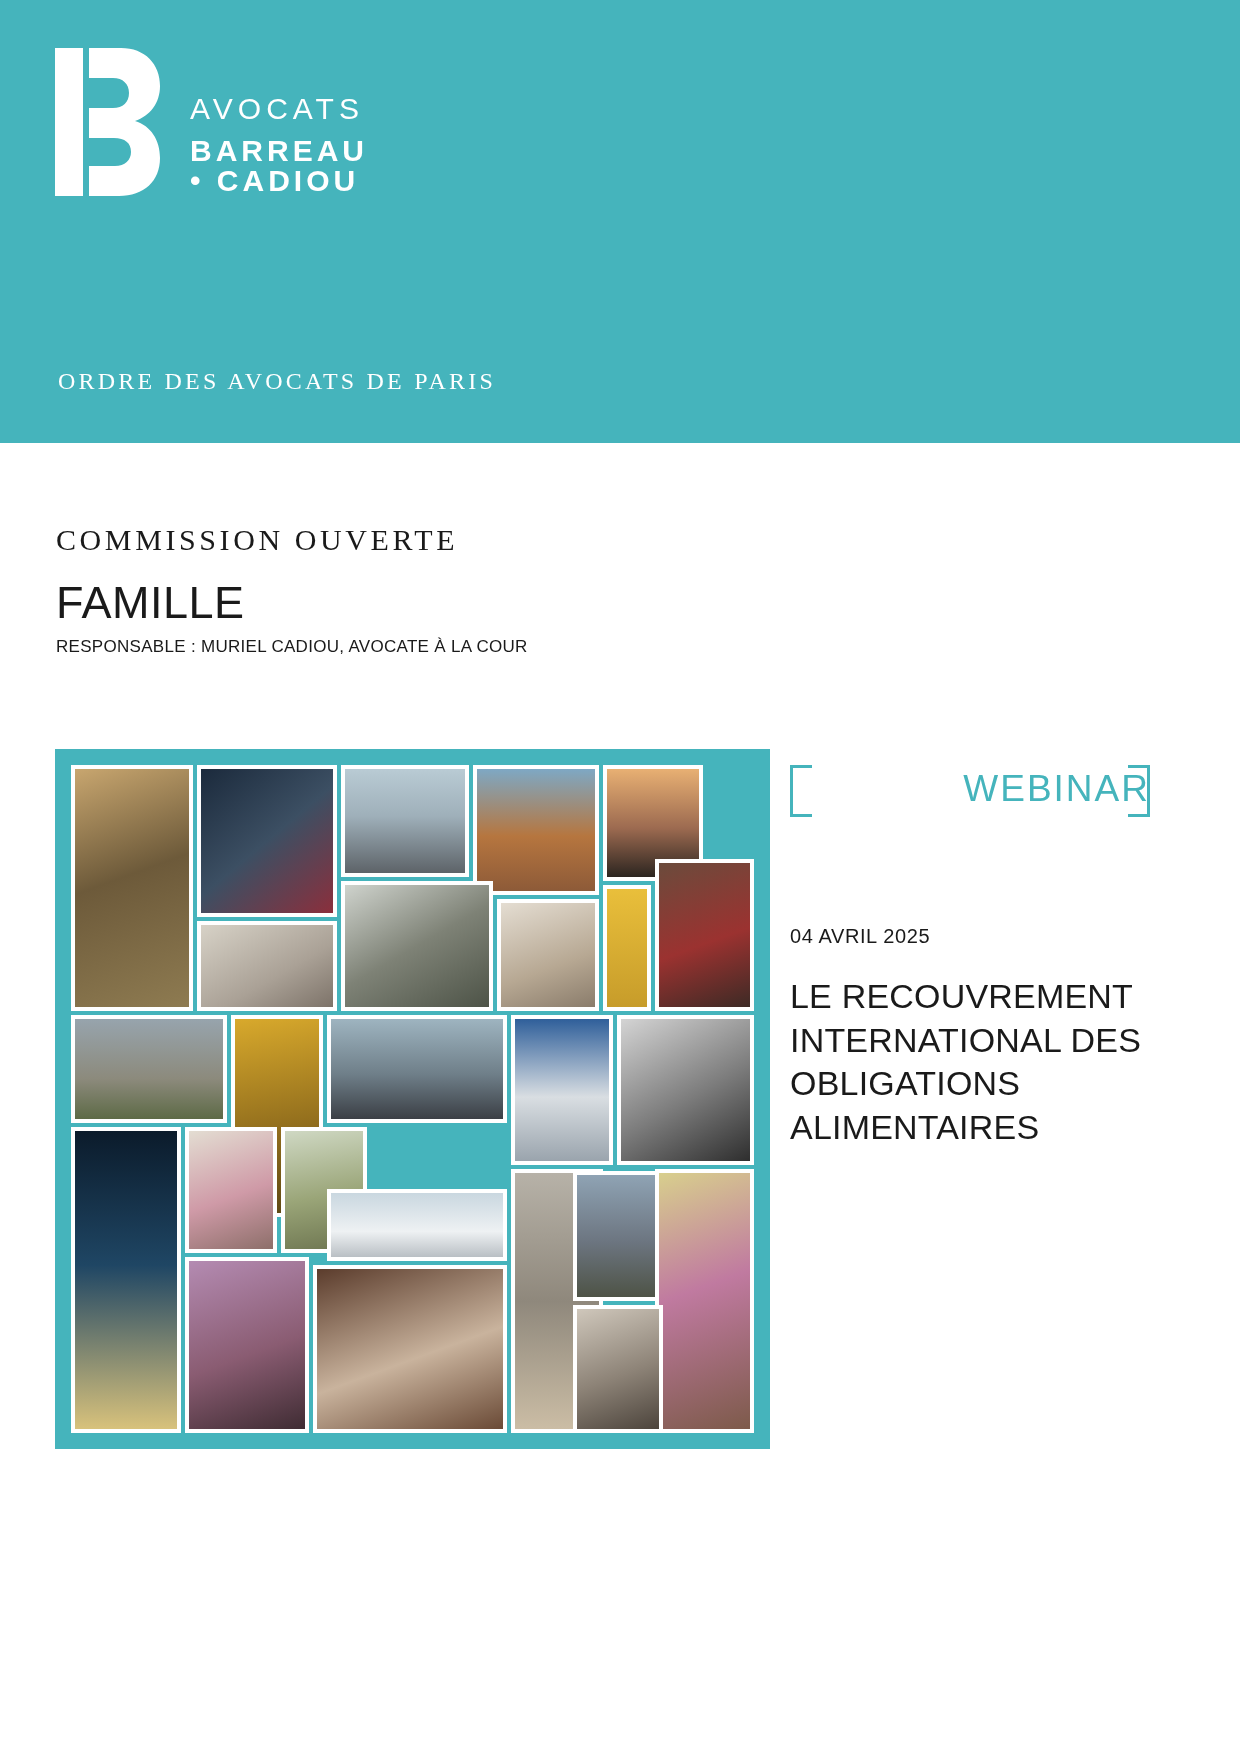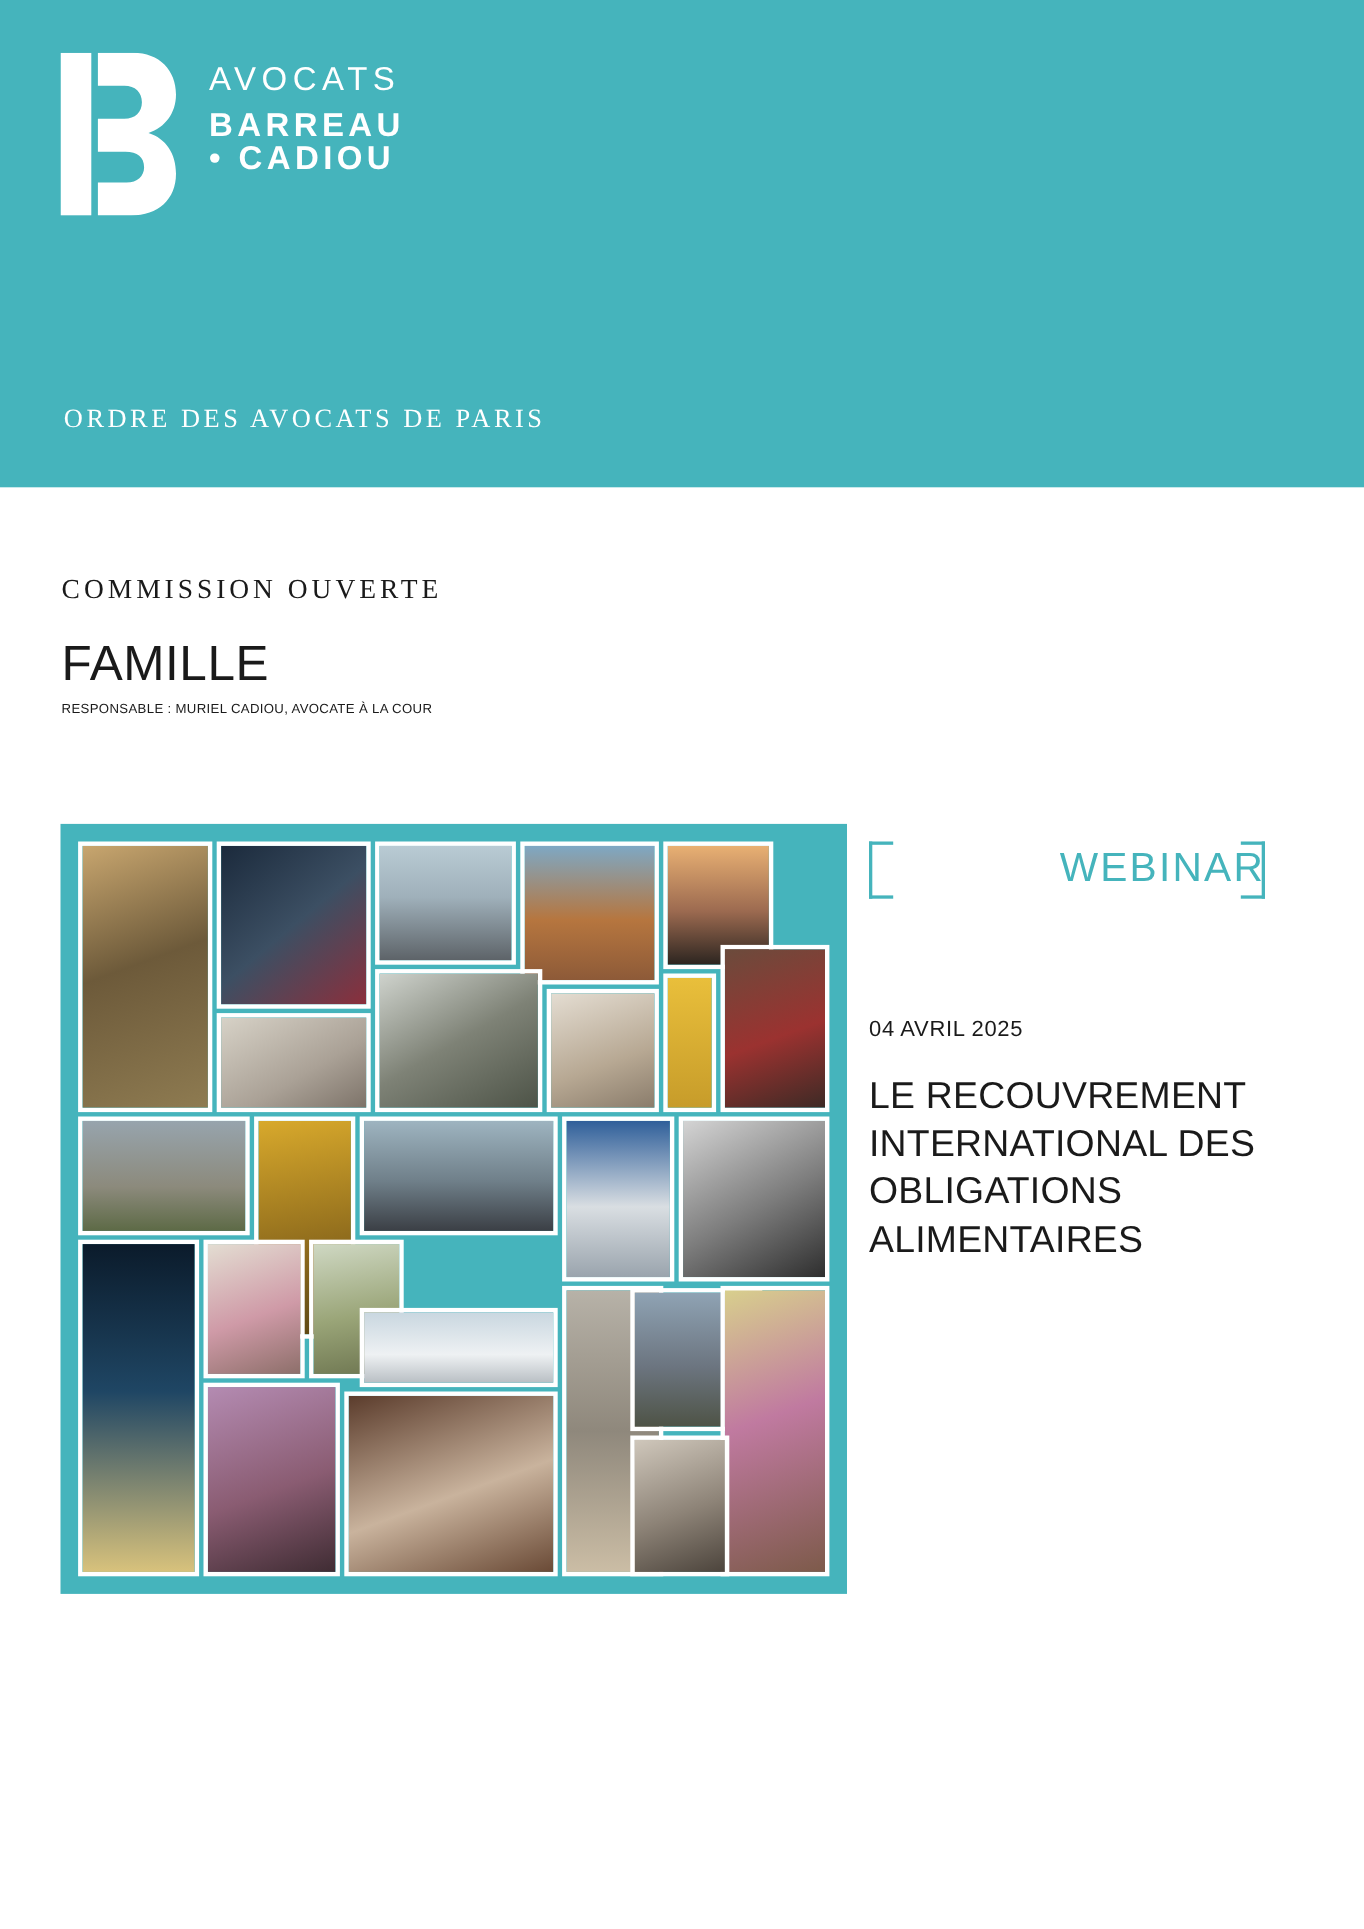--- a/index.html
+++ b/index.html
@@ -26,21 +26,21 @@
     top: 0;
     width: 1240px;
     height: 443px;
     background: #45b4bc;
   }
   .logo-block {
     position: absolute;
     left: 55px;
     top: 48px;
     display: flex;
-    align-items: flex-start;
+    align-items: flex-end;
   }
   .logo-mark {
     width: 105px;
     height: 148px;
     position: relative;
   }
   .logo-text {
     margin-left: 30px;
     padding-top: 10px;
     color: #ffffff;
@@ -71,38 +71,38 @@
     font-size: 24px;
     letter-spacing: 3.2px;
   }
 
   
   .commission-label {
     position: absolute;
     left: 56px;
     top: 523px;
     font-family: "Liberation Serif", serif;
-    font-size: 25px;
+    font-size: 30px;
     letter-spacing: 3.6px;
     color: #1a1a1a;
   }
   .commission-name {
     position: absolute;
     left: 56px;
     top: 577px;
     font-size: 45px;
     color: #1a1a1a;
     font-weight: 400;
     letter-spacing: 0.5px;
   }
   .responsable {
     position: absolute;
     left: 56px;
     top: 637px;
-    font-size: 12px;
+    font-size: 17px;
     color: #1a1a1a;
     letter-spacing: 0.3px;
   }
 
   
   .collage {
     position: absolute;
     left: 55px;
     top: 749px;
     width: 715px;

